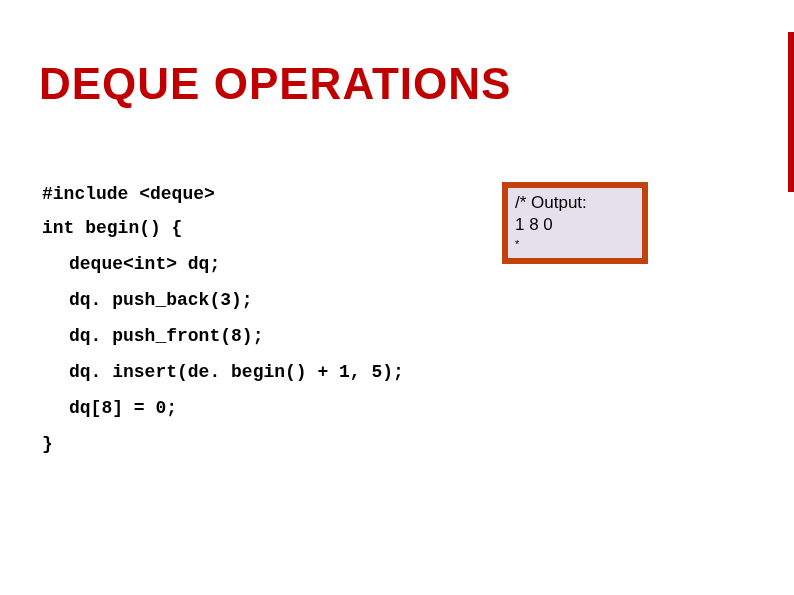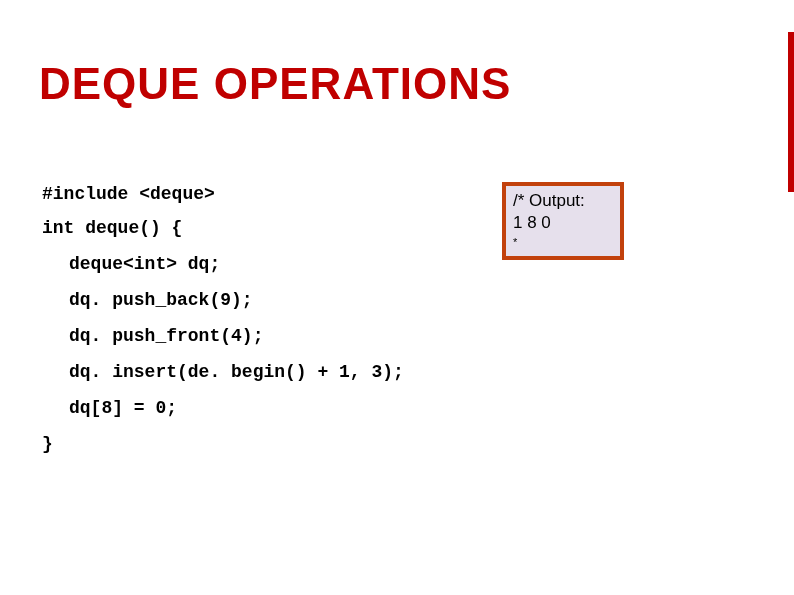--- a/index.html
+++ b/index.html
@@ -26,47 +26,47 @@
     font-weight: bold;
     color: #000;
     line-height: 1.9;
     white-space: pre;
   }
   .code-block .indent { padding-left: 28px; display: inline-block; text-align: center; }
   .output-box {
     position: absolute;
     left: 500px;
     top: 180px;
-    width: 122px;
+    width: 146px;
     background: #e6e0ec;
-    border: 4px solid #c2410c;
+    border: 6px solid #c2410c;
     padding: 4px 6px 6px 6px;
     font-family: Arial, sans-serif;
     font-size: 17px;
     line-height: 1.15;
     color: #000;
   }
   .output-box .l1, .output-box .l2 { display: block; }
   .output-box .l3 { display: block; font-size: 11px; margin-top: 2px; }
 </style>
 </head>
 <body>
 <div class="slide">
 
   <div class="accent-bar"></div>
 
   <div class="title">DEQUE OPERATIONS</div>
 
   <div class="code-block">
 <span>#include &lt;deque&gt;</span>
-<span>int deque() {</span>
+<span>int begin() {</span>
 <span class="indent">deque&lt;int&gt; dq;</span>
-<span class="indent">dq. push_back(9);</span>
-<span class="indent">dq. push_front(4);</span>
-<span class="indent">dq. insert(de. begin() + 1, 3);</span>
+<span class="indent">dq. push_back(3);</span>
+<span class="indent">dq. push_front(8);</span>
+<span class="indent">dq. insert(de. begin() + 1, 5);</span>
 <span class="indent">dq[8] = 0;</span>
 <span>}</span>
 </div>
 
   <div class="output-box">
     <span class="l1">/* Output:</span>
     <span class="l2">1 8 0</span>
     <span class="l3">*</span>
   </div>
 

